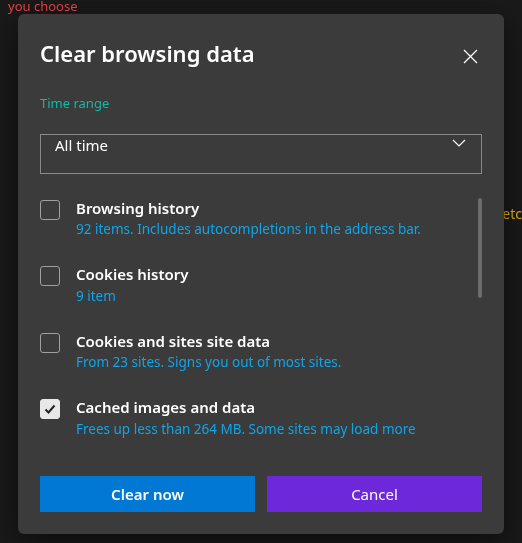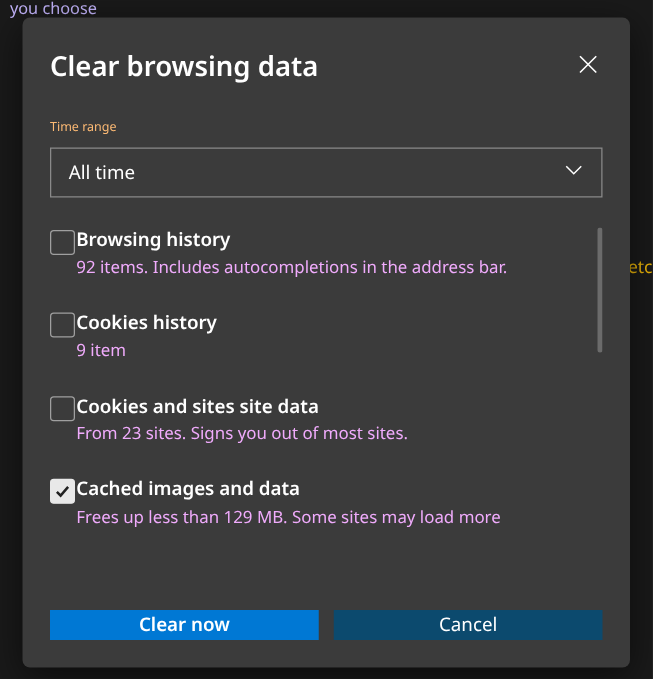--- a/index.html
+++ b/index.html
@@ -7,21 +7,21 @@
     width: 522px; height: 543px;
     background: #1a1a1a;
     font-family: "Segoe UI", system-ui, -apple-system, sans-serif;
     color: #e8e8e8;
     overflow: hidden;
     position: relative;
   }
   .bg-hint {
     position: absolute;
     top: 0; left: 0;
-    color: #c4b5fd;
+    color: #ef4444;
     font-size: 13px;
     padding: 0 8px;
     line-height: 1;
     user-select: none;
   }
   .bg-right {
     position: absolute;
     right: 0; top: 204px;
     color: #eab308;
     font-size: 14px;
@@ -33,68 +33,67 @@
     width: 486px; height: 520px;
     background: #3b3b3b;
     border-radius: 6px;
     box-shadow: 0 8px 30px rgba(0,0,0,.55);
     display: flex;
     flex-direction: column;
     padding: 24px 22px 22px 22px;
   }
   .dialog-header {
     display: flex;
-    align-items: center;
+    align-items: flex-end;
     justify-content: space-between;
     margin-bottom: 26px;
   }
   .dialog-title {
     font-size: 22px;
     font-weight: 600;
     color: #fff;
   }
   .close-btn {
     width: 24px; height: 24px;
     display: flex; align-items: center; justify-content: center;
     cursor: pointer;
     color: #fff;
     margin-top: -4px;
   }
   .section-label {
-    font-size: 10px;
-    color: #fdba74;
-    margin-bottom: 10px;
+    font-size: 13px;
+    color: #14b8a6;
+    margin-bottom: 22px;
   }
   .select {
     width: 100%;
     border: 1px solid #8a8a8a;
     background: transparent;
     height: 40px;
     display: flex;
-    align-items: center;
     justify-content: space-between;
     padding: 0 14px;
     font-size: 15px;
     color: #fff;
     cursor: pointer;
     margin-bottom: 24px;
   }
   .select .chev { color: #fff; }
   .list {
     flex: 1;
     position: relative;
     overflow: hidden;
   }
   .list-inner {
     padding-right: 14px;
   }
   .item {
     display: flex;
     align-items: flex-start;
-    gap: 1px;
+    gap: 16px;
     margin-bottom: 26px;
     cursor: pointer;
   }
   .cb {
     width: 20px; height: 20px;
     border: 1.5px solid #a0a0a0;
     border-radius: 3px;
     flex-shrink: 0;
     margin-top: 2px;
     background: transparent;
@@ -107,51 +106,51 @@
   .cb.checked svg { stroke: #222; }
   .item-text { flex: 1; }
   .item-title {
     font-size: 15px;
     font-weight: 600;
     color: #fff;
     line-height: 1.35;
   }
   .item-sub {
     font-size: 13.5px;
-    color: #f0abfc;
+    color: #0ea5e9;
     margin-top: 2px;
     line-height: 1.35;
   }
   .scrollbar {
     position: absolute;
     right: 0; top: 0;
     width: 4px; height: 100px;
     background: #6b6b6b;
     border-radius: 2px;
   }
   .footer {
     display: flex;
     gap: 12px;
     margin-top: 4px;
   }
   .btn {
     flex: 1;
-    height: 24px;
+    height: 36px;
     display: flex; align-items: center; justify-content: center;
     font-size: 15px;
     cursor: pointer;
     border: none;
   }
   .btn.primary {
     background: #0078d4;
     color: #fff;
     font-weight: 600;
   }
   .btn.secondary {
-    background: #0c4a6e;
+    background: #6d28d9;
     color: #fff;
   }
 </style>
 </head>
 <body>
 
 <div class="bg-hint">you choose</div>
 <div class="bg-right">etc</div>
 
 <div class="dialog">
@@ -204,21 +203,21 @@
       </div>
 
       <div class="item">
         <div class="cb checked">
           <svg width="14" height="14" viewBox="0 0 14 14" fill="none">
             <path d="M2.5 7.5 L5.5 10.5 L11.5 3.5" stroke="#222" stroke-width="2" fill="none"></path>
           </svg>
         </div>
         <div class="item-text">
           <div class="item-title">Cached images and data</div>
-          <div class="item-sub">Frees up less than 129 MB. Some sites may load more</div>
+          <div class="item-sub">Frees up less than 264 MB. Some sites may load more</div>
         </div>
       </div>
 
     </div>
     <div class="scrollbar"></div>
   </div>
 
   <div class="footer">
     <div class="btn primary">Clear now</div>
     <div class="btn secondary">Cancel</div>

